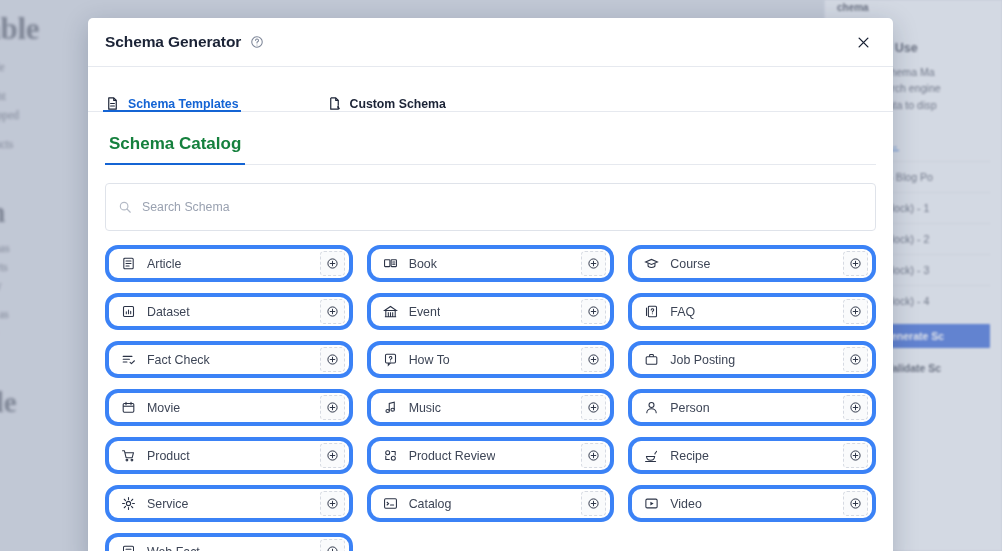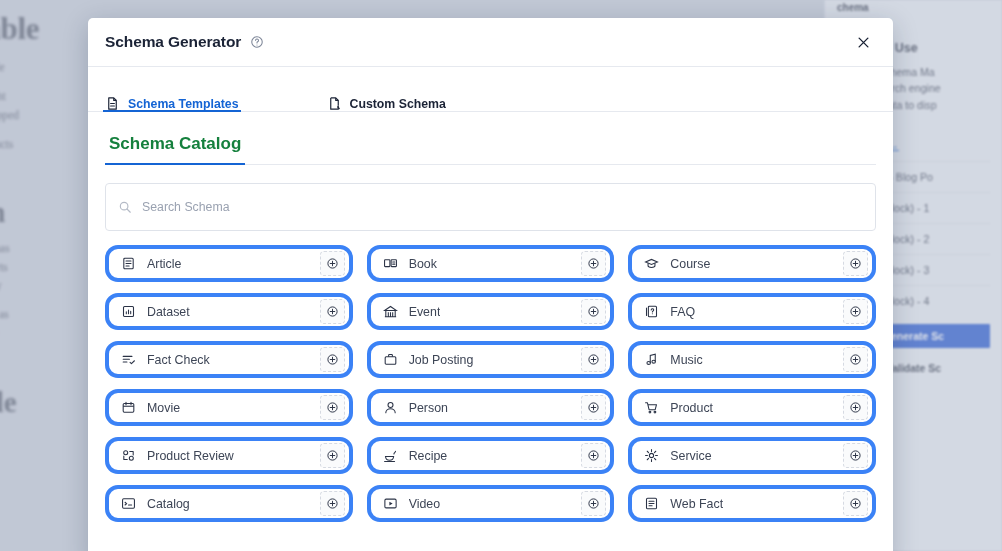--- a/index.html
+++ b/index.html
@@ -410,25 +410,58 @@
           <div class="add-btn">
             <svg width="13" height="13" viewBox="0 0 24 24" fill="none" stroke="currentColor" stroke-width="1.8">
               <circle cx="12" cy="12" r="8.5"></circle>
               <path d="M12 7.8v8.4M7.8 12h8.4" stroke-linecap="round"></path>
             </svg>
           </div>
         </div>
         <div class="card">
           <span class="c-ico">
             <svg width="15" height="15" viewBox="0 0 24 24" fill="none" stroke="currentColor" stroke-width="1.7">
+              <rect x="4" y="3.5" width="16" height="14" rx="1.8"></rect>
+              <path d="M8.5 17.5L8.5 21l3.5-3.5"></path>
+              <path d="M10.2 9.2a2 2 0 1 1 2.6 1.9c-.5.2-.7.6-.7 1.2" stroke-linecap="round"></path>
+              <circle cx="12.1" cy="14.3" r=".85" fill="currentColor" stroke="none"></circle>
+            </svg>
+          </span>
+          <span class="c-label">How To</span>
+          <div class="add-btn">
+            <svg width="13" height="13" viewBox="0 0 24 24" fill="none" stroke="currentColor" stroke-width="1.8">
+              <circle cx="12" cy="12" r="8.5"></circle>
+              <path d="M12 7.8v8.4M7.8 12h8.4" stroke-linecap="round"></path>
+            </svg>
+          </div>
+        </div>
+        <div class="card">
+          <span class="c-ico">
+            <svg width="15" height="15" viewBox="0 0 24 24" fill="none" stroke="currentColor" stroke-width="1.7">
               <rect x="3.5" y="7.5" width="17" height="12" rx="1.6"></rect>
               <path d="M9 7.5V5.2c0-.6.5-1.2 1.2-1.2h3.6c.7 0 1.2.6 1.2 1.2v2.3"></path>
             </svg>
           </span>
           <span class="c-label">Job Posting</span>
+          <div class="add-btn">
+            <svg width="13" height="13" viewBox="0 0 24 24" fill="none" stroke="currentColor" stroke-width="1.8">
+              <circle cx="12" cy="12" r="8.5"></circle>
+              <path d="M12 7.8v8.4M7.8 12h8.4" stroke-linecap="round"></path>
+            </svg>
+          </div>
+        </div>
+        <div class="card">
+          <span class="c-ico">
+            <svg width="15" height="15" viewBox="0 0 24 24" fill="none" stroke="currentColor" stroke-width="1.7">
+              <rect x="3.5" y="5.5" width="17" height="14" rx="1.8"></rect>
+              <path d="M3.5 10h17"></path>
+              <path d="M8 3.5v4M16 3.5v4" stroke-linecap="round"></path>
+            </svg>
+          </span>
+          <span class="c-label">Movie</span>
           <div class="add-btn">
             <svg width="13" height="13" viewBox="0 0 24 24" fill="none" stroke="currentColor" stroke-width="1.8">
               <circle cx="12" cy="12" r="8.5"></circle>
               <path d="M12 7.8v8.4M7.8 12h8.4" stroke-linecap="round"></path>
             </svg>
           </div>
         </div>
         <div class="card">
           <span class="c-ico">
             <svg width="15" height="15" viewBox="0 0 24 24" fill="none" stroke="currentColor" stroke-width="1.7">
@@ -441,36 +474,20 @@
           <div class="add-btn">
             <svg width="13" height="13" viewBox="0 0 24 24" fill="none" stroke="currentColor" stroke-width="1.8">
               <circle cx="12" cy="12" r="8.5"></circle>
               <path d="M12 7.8v8.4M7.8 12h8.4" stroke-linecap="round"></path>
             </svg>
           </div>
         </div>
         <div class="card">
           <span class="c-ico">
             <svg width="15" height="15" viewBox="0 0 24 24" fill="none" stroke="currentColor" stroke-width="1.7">
-              <rect x="3.5" y="5.5" width="17" height="14" rx="1.8"></rect>
-              <path d="M3.5 10h17"></path>
-              <path d="M8 3.5v4M16 3.5v4" stroke-linecap="round"></path>
-            </svg>
-          </span>
-          <span class="c-label">Movie</span>
-          <div class="add-btn">
-            <svg width="13" height="13" viewBox="0 0 24 24" fill="none" stroke="currentColor" stroke-width="1.8">
-              <circle cx="12" cy="12" r="8.5"></circle>
-              <path d="M12 7.8v8.4M7.8 12h8.4" stroke-linecap="round"></path>
-            </svg>
-          </div>
-        </div>
-        <div class="card">
-          <span class="c-ico">
-            <svg width="15" height="15" viewBox="0 0 24 24" fill="none" stroke="currentColor" stroke-width="1.7">
               <circle cx="12" cy="8" r="4"></circle>
               <path d="M4.5 20.5c0-3.9 3.4-6.5 7.5-6.5s7.5 2.6 7.5 6.5" stroke-linecap="round"></path>
             </svg>
           </span>
           <span class="c-label">Person</span>
           <div class="add-btn">
             <svg width="13" height="13" viewBox="0 0 24 24" fill="none" stroke="currentColor" stroke-width="1.8">
               <circle cx="12" cy="12" r="8.5"></circle>
               <path d="M12 7.8v8.4M7.8 12h8.4" stroke-linecap="round"></path>
             </svg>

